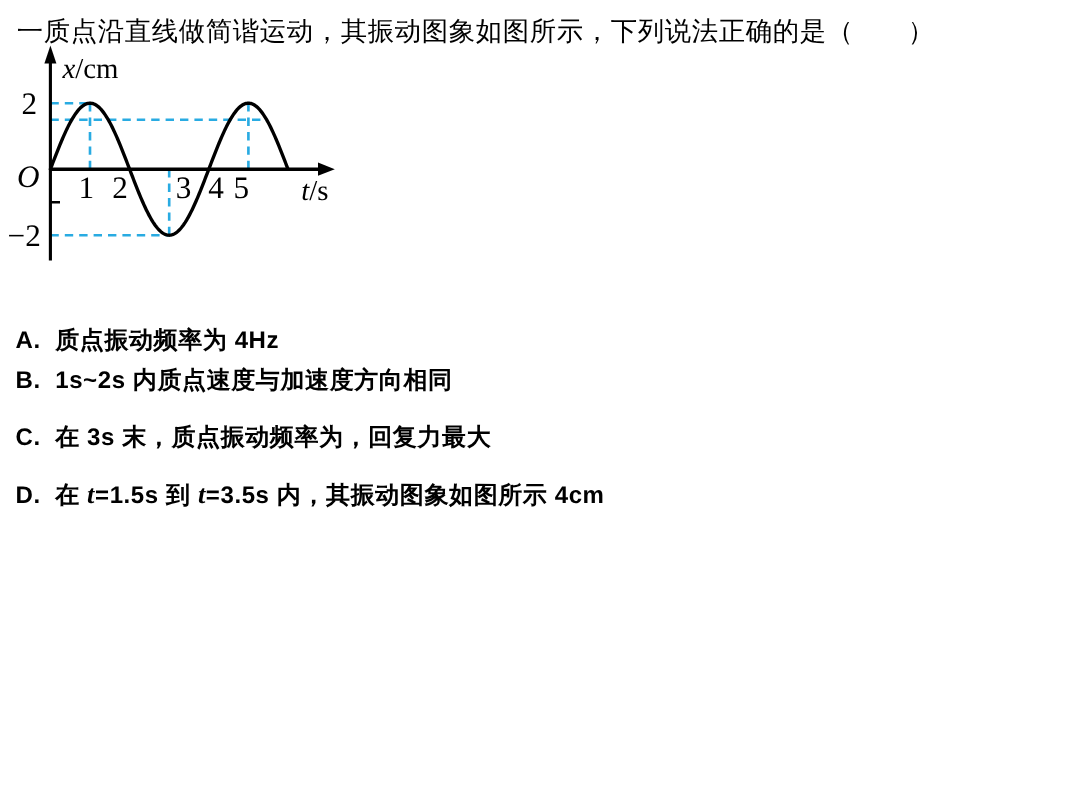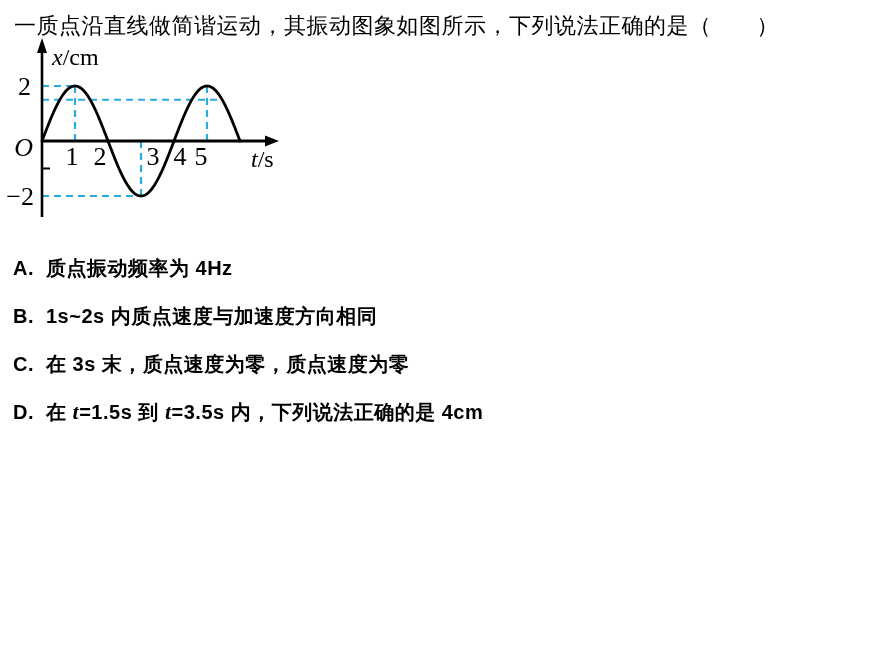--- a/index.html
+++ b/index.html
@@ -26,21 +26,21 @@
   }
   .option-row {
     position: absolute;
     left: 13px;
     font-size: 20px;
     font-weight: bold;
     white-space: nowrap;
     letter-spacing: 0.5px;
   }
   .option-row .opt-label { margin-right: 12px; }
-  .option-a { top: 255px; }
+  .option-a { top: 270px; }
   .option-b { top: 303px; }
   .option-c { top: 351px; }
   .option-d { top: 399px; }
   .var-italic {
     font-family: "Liberation Serif", serif;
     font-style: italic;
     font-weight: bold;
     font-size: 22px;
   }
   .graph-serif-text {
@@ -97,18 +97,18 @@
 
 <div class="option-row option-a">
   <span class="opt-label">A.</span><span>质点振动频率为 4Hz</span>
 </div>
 
 <div class="option-row option-b">
   <span class="opt-label">B.</span><span>1s~2s 内质点速度与加速度方向相同</span>
 </div>
 
 <div class="option-row option-c">
-  <span class="opt-label">C.</span><span>在 3s 末，质点速度为零，质点速度为零</span>
+  <span class="opt-label">C.</span><span>在 3s 末，质点振动频率为，回复力最大</span>
 </div>
 
 <div class="option-row option-d">
-  <span class="opt-label">D.</span><span>在 </span><span class="var-italic">t</span><span>=1.5s 到 </span><span class="var-italic">t</span><span>=3.5s 内，下列说法正确的是 4cm</span>
+  <span class="opt-label">D.</span><span>在 </span><span class="var-italic">t</span><span>=1.5s 到 </span><span class="var-italic">t</span><span>=3.5s 内，其振动图象如图所示 4cm</span>
 </div>
 
 </body></html>

